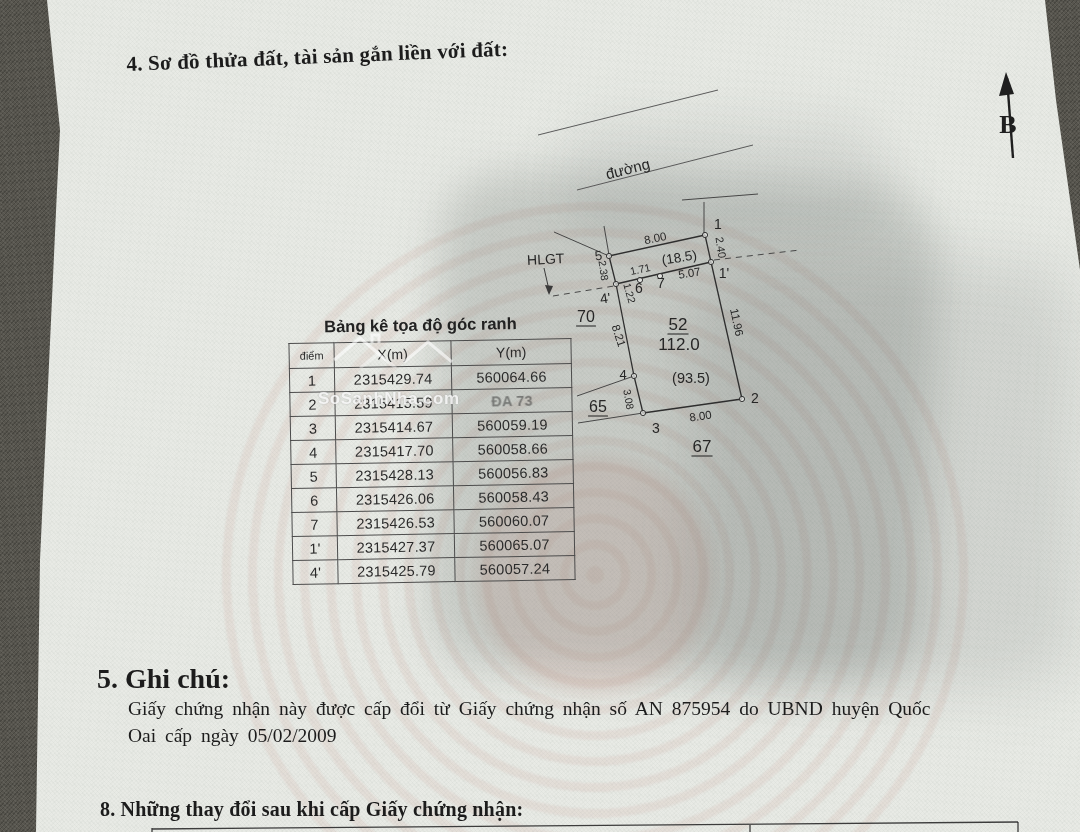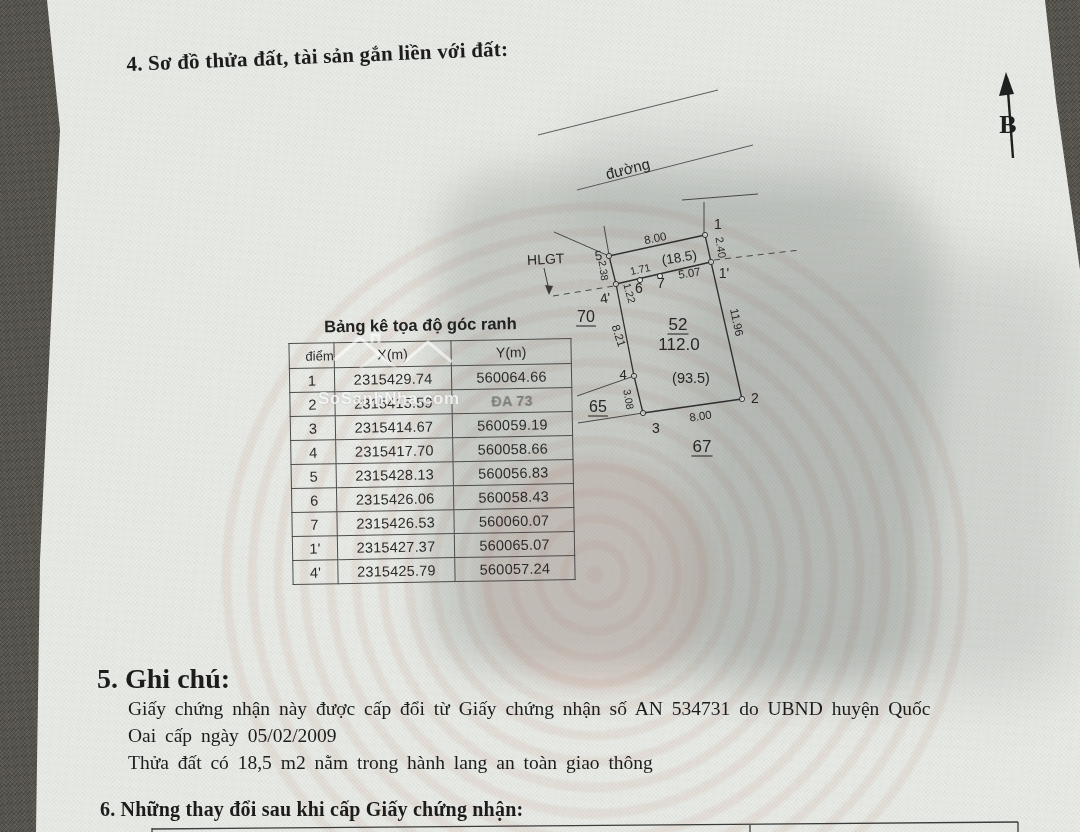--- a/index.html
+++ b/index.html
@@ -36,21 +36,21 @@
   .sec4-title{position:absolute;left:126px;top:52px;font-size:21px;font-weight:bold;transform:rotate(-2.3deg);transform-origin:left top;letter-spacing:.2px;}
 
   
   .coord-wrap{position:absolute;left:288px;top:318px;transform:rotate(-1deg);transform-origin:left top;}
   .coord-title{font-family:"Liberation Sans", sans-serif;font-weight:600;font-size:16.5px;margin-left:36px;color:#222;}
   table.coords{border-collapse:collapse;margin-top:6px;font-family:"Liberation Sans", sans-serif;color:#2b2b2b;}
   table.coords td,table.coords th{border:1px solid #4c4c4c;padding:0;}
   table.coords th{height:24px;font-weight:normal;}
   table.coords td{height:23px;text-align:center;font-size:14.5px;letter-spacing:.2px;}
   .col-p{width:45px;} .col-x{width:117px;} .col-y{width:120px;}
-  th.h-p{font-size:13px;text-align:right;padding-left:5px;border-radius:6px;}
+  th.h-p{font-size:11px;text-align:center;padding-left:5px;border-radius:6px;}
   th.h-x,th.h-y{font-size:14px;}
   td.c-p{text-align:left;padding-left:6px;font-size:13.5px;}
   td.obscured{opacity:.5;filter:blur(.5px);font-weight:bold;letter-spacing:1.5px;}
 
   .watermark{position:absolute;left:312px;top:328px;width:170px;height:75px;pointer-events:none;}
   .wm-text{position:absolute;left:6px;top:36px;font-family:"Liberation Sans", sans-serif;font-weight:bold;font-size:17px;color:rgba(255,255,255,.82);text-shadow:0 0 2px rgba(140,140,140,.6);letter-spacing:.5px;margin-top:25px;}
 
   .notes{position:absolute;left:97px;top:663px;width:930px;font-size:19.5px;}
   .notes .head{font-weight:bold;font-size:28px;}
   .notes .line{margin-left:31px;line-height:27px;word-spacing:4px;}
@@ -141,25 +141,24 @@
           <path d="M60,15 v-8 h7 v8"></path>
         <path d="M92,34 L116,14 L140,34"></path>
         <path d="M48,40 L66,26 L84,40" stroke="rgba(255,255,255,.35)"></path>
       </g>
     </svg>
     <div class="wm-text">SoSanhNha.com</div>
   </div>
 
   <div class="notes">
     <div class="head">5. Ghi chú:</div>
-    <div class="line">Giấy chứng nhận này được cấp đổi từ Giấy chứng nhận số AN 534731 do UBND huyện Quốc</div>
+    <div class="line">Giấy chứng nhận này được cấp đổi từ Giấy chứng nhận số AN 875954 do UBND huyện Quốc</div>
     <div class="line">Oai cấp ngày 05/02/2009</div>
-    <div class="line">Thửa đất có 18,5 m2 nằm trong hành lang an toàn giao thông</div>
   </div>
-  <div class="sec6-title">6. Những thay đổi sau khi cấp Giấy chứng nhận:</div>
+  <div class="sec6-title">8. Những thay đổi sau khi cấp Giấy chứng nhận:</div>
 </div>
 
 <svg class="overlay" id="diagram-svg" width="1080" height="832" viewBox="0 0 1080 832">
     <line x1="609" y1="256" x2="705" y2="235" stroke="#2e2e2e" stroke-width="1.3"></line>
     <line x1="705" y1="235" x2="711" y2="262" stroke="#2e2e2e" stroke-width="1.3"></line>
     <line x1="609" y1="256" x2="616" y2="284" stroke="#2e2e2e" stroke-width="1.3"></line>
     <line x1="616" y1="284" x2="711" y2="262" stroke="#2e2e2e" stroke-width="1.3"></line>
     <line x1="616" y1="284" x2="634" y2="376" stroke="#2e2e2e" stroke-width="1.3"></line>
     <line x1="634" y1="376" x2="643" y2="413" stroke="#2e2e2e" stroke-width="1.3"></line>
     <line x1="643" y1="413" x2="742" y2="399" stroke="#2e2e2e" stroke-width="1.3"></line>

